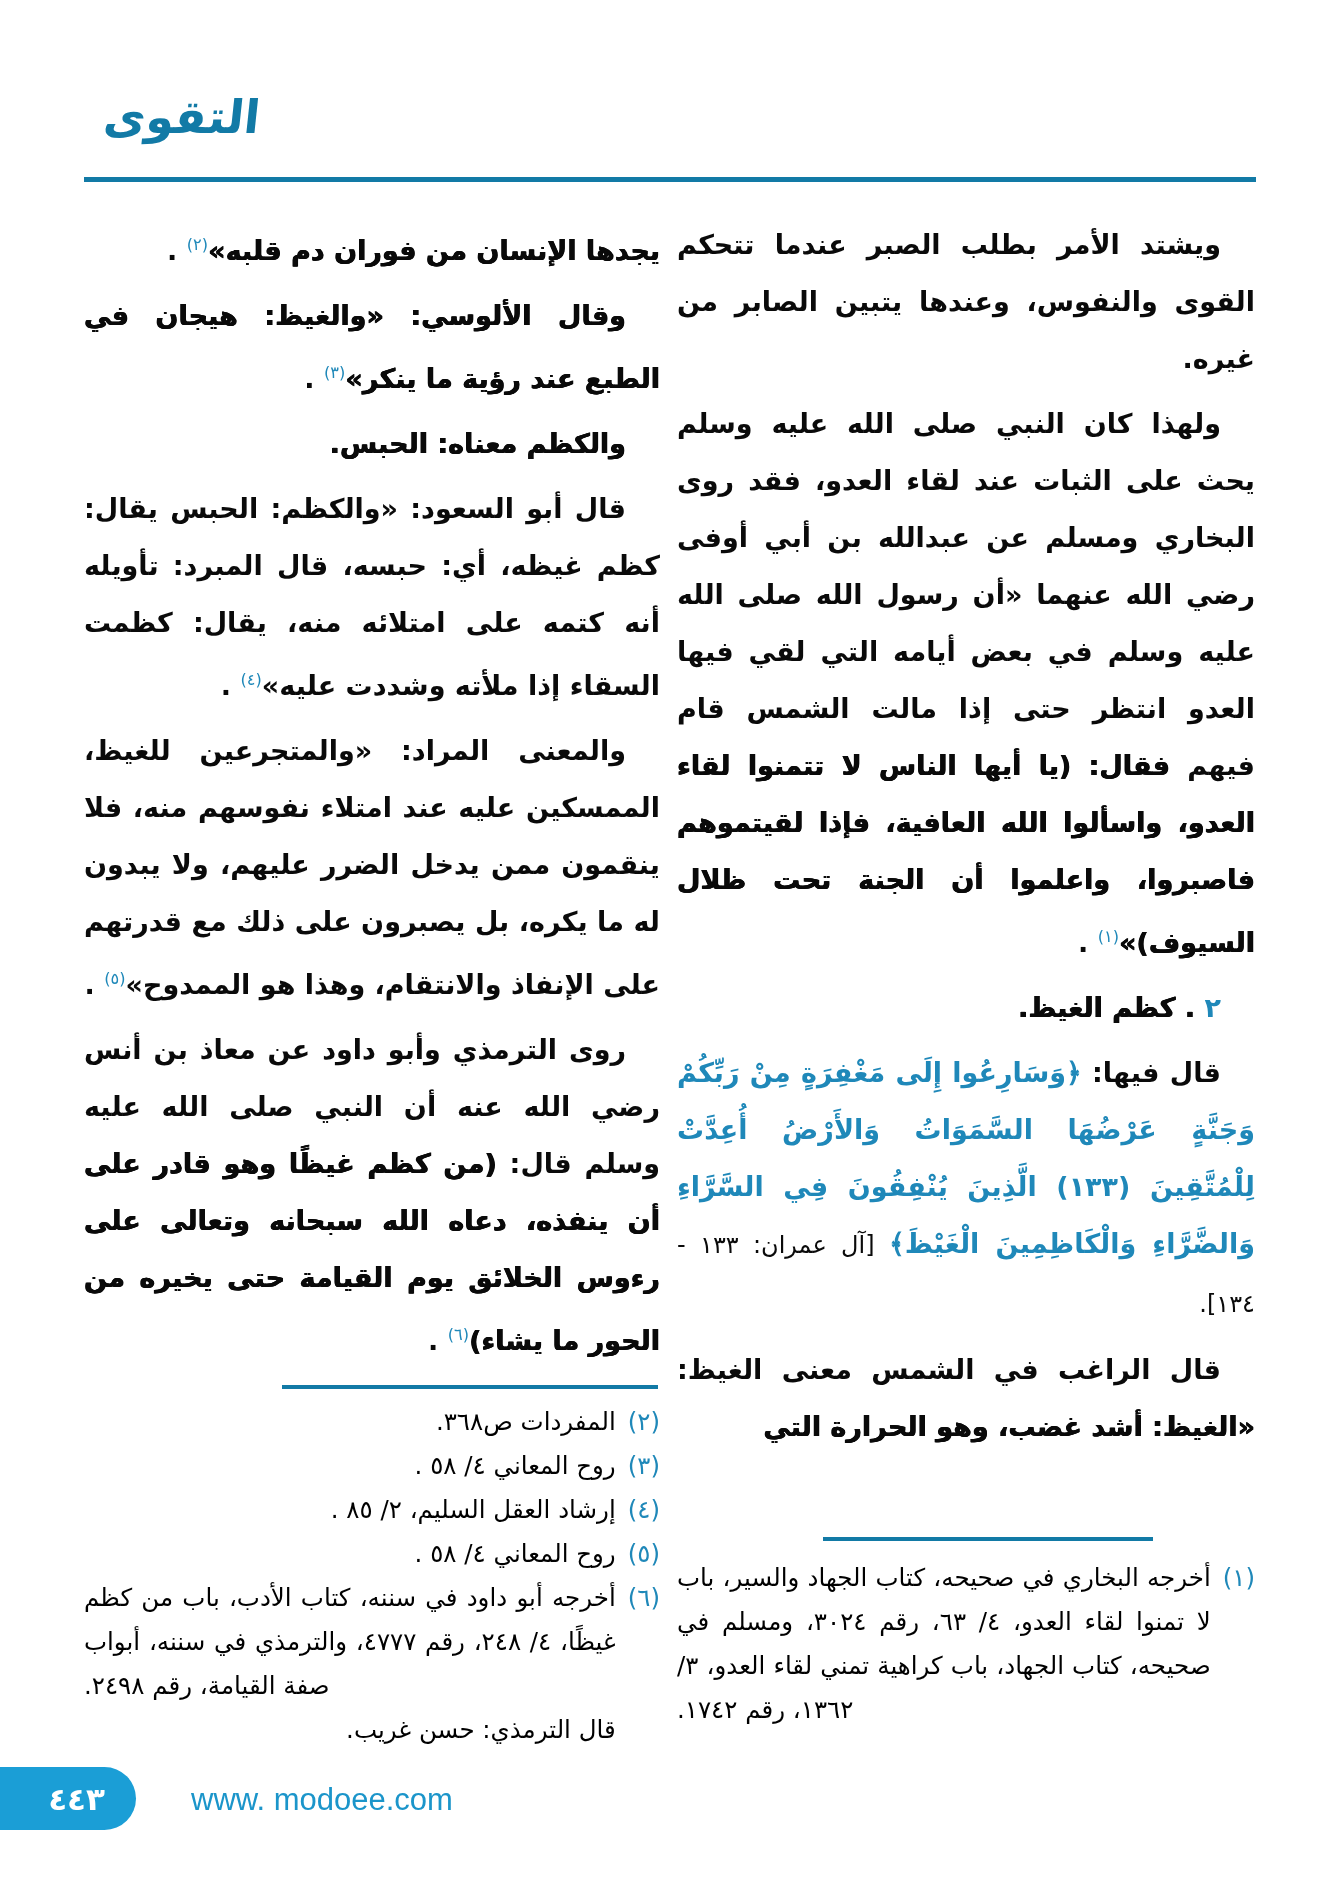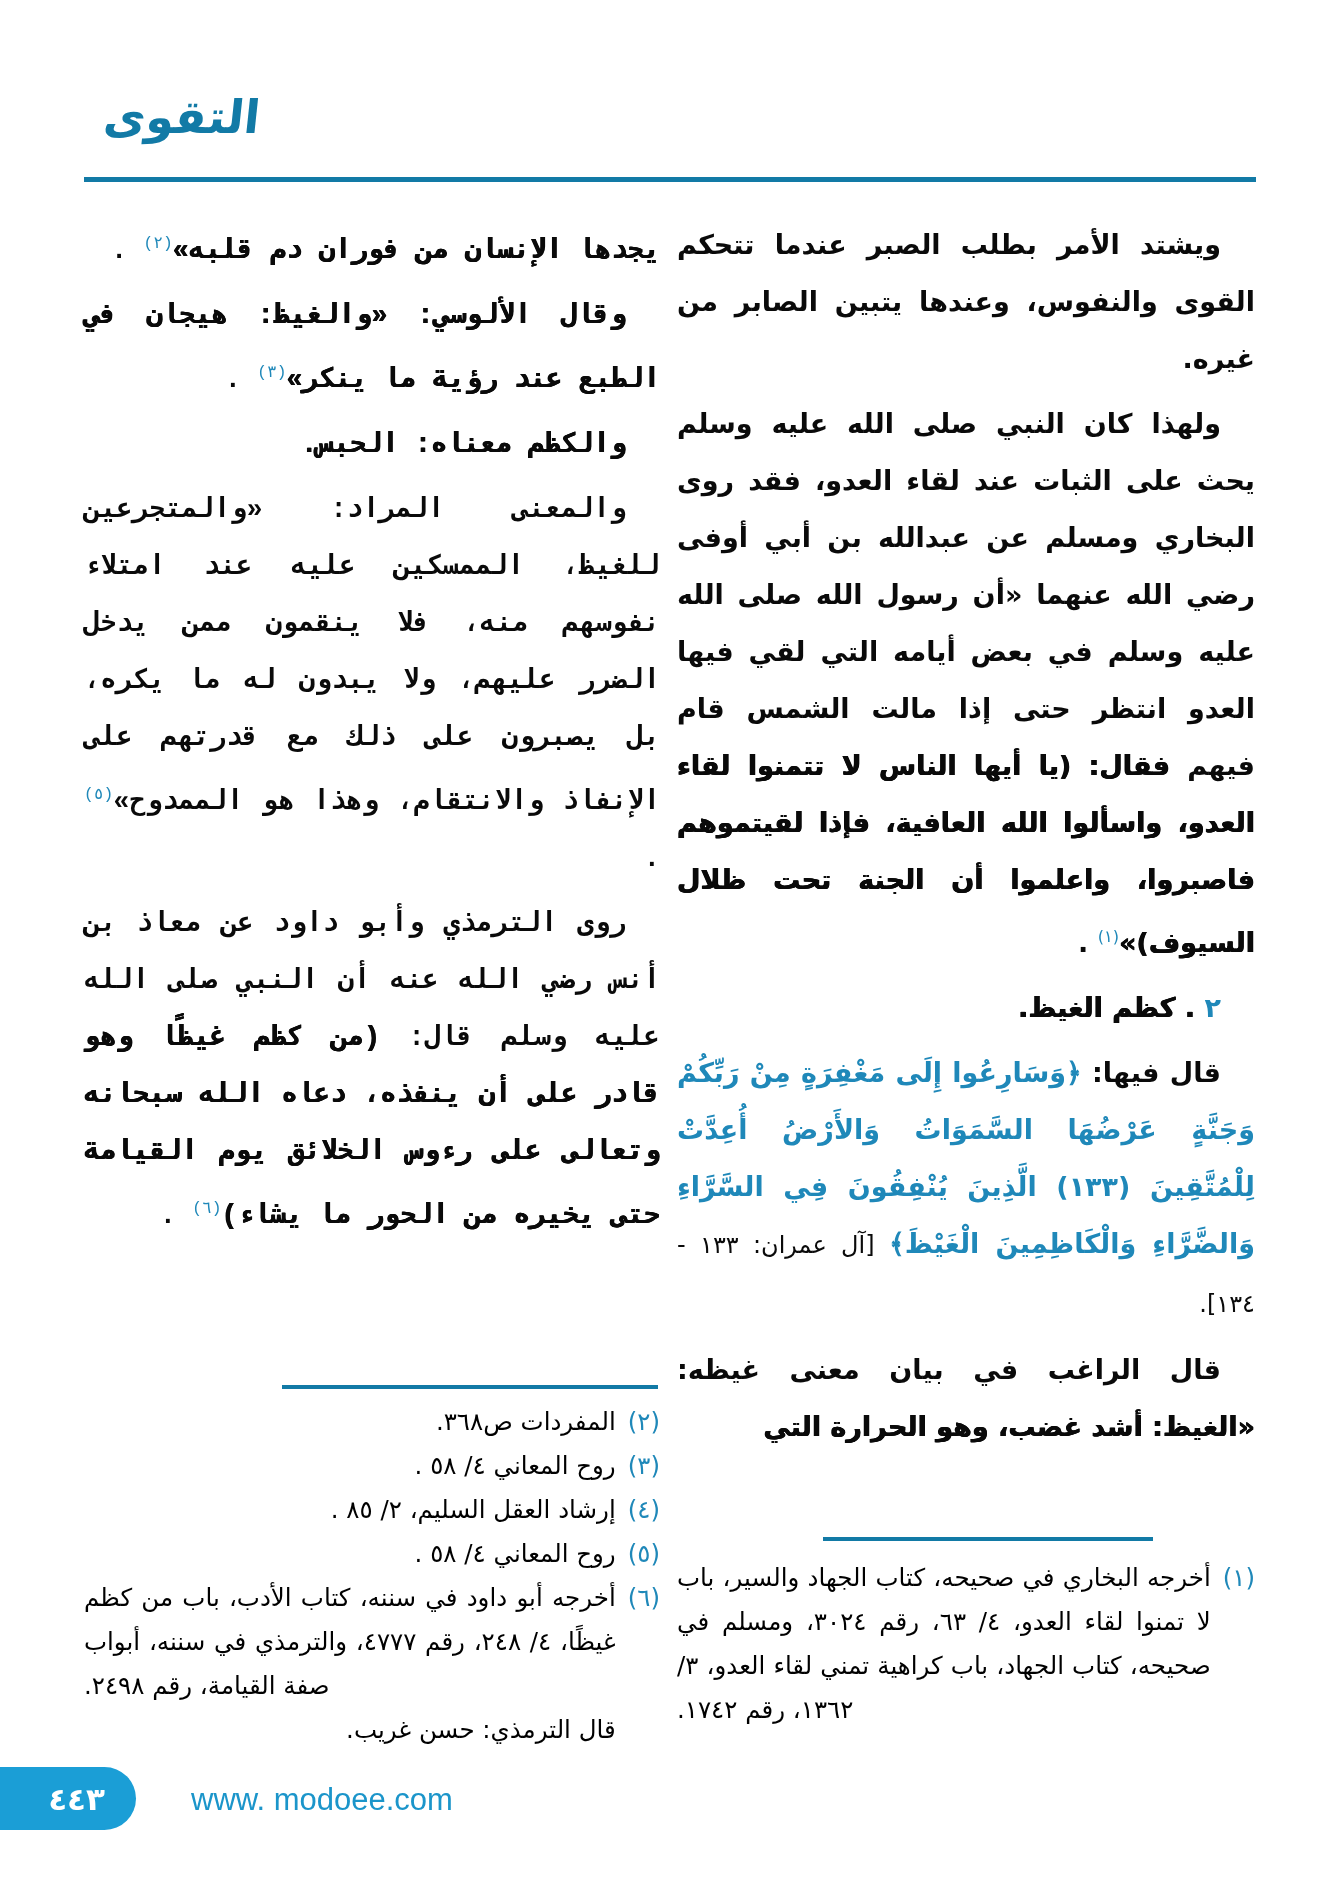--- a/index.html
+++ b/index.html
@@ -17,21 +17,21 @@
     position:absolute;left:104px;top:90px;
     font-size:46px;font-weight:700;color:var(--teal);
     transform:skewX(-6deg);
   }
   .hrule{position:absolute;top:177px;left:84px;width:1172px;height:5px;background:var(--teal);}
   .col{
     position:absolute;top:216px;text-align:justify;
     font-size:27px;line-height:57px;font-weight:700;
   }
   .col-r{right:84px;width:578px;}
-  .col-l{right:679px;width:576px;font-family:Liberation Mono, monospace;}
+  .col-l{right:679px;width:576px;}
   .para{margin:0 0 8px;text-indent:34px;}
   .para.noind{text-indent:0;}
   .hv{text-shadow:0.4px 0 0 currentColor,-0.4px 0 0 currentColor;}
   .qr{color:var(--teal-light);}
   .fr{color:var(--teal-light);font-size:0.6em;vertical-align:super;font-weight:400;letter-spacing:2px;}
   .hn{color:var(--teal-light);}
   .ar{font-weight:400;font-size:24px;}
   .sep{position:absolute;height:4px;background:var(--teal);}
   .sep-r{top:1537px;right:186px;width:330px;}
   .sep-l{top:1385px;right:681px;width:376px;}
@@ -62,26 +62,27 @@
 <div class="page">
 
   <div class="title">التقوى</div>
   <div class="hrule"></div>
 
   <div class="col col-r">
       <p class="para"><span>ويشتد الأمر بطلب الصبر عندما تتحكم القوى والنفوس، وعندها يتبين الصابر من غيره.</span></p>
       <p class="para"><span>ولهذا كان النبي صلى الله عليه وسلم يحث على الثبات عند لقاء العدو، فقد روى البخاري ومسلم عن عبدالله بن أبي أوفى رضي الله عنهما «أن رسول الله صلى الله عليه وسلم في بعض أيامه التي لقي فيها العدو انتظر حتى إذا مالت الشمس قام فيهم </span><span class="hv">فقال: (يا أيها الناس لا تتمنوا لقاء العدو، واسألوا الله العافية، فإذا لقيتموهم فاصبروا، واعلموا أن الجنة تحت ظلال السيوف)»</span><span class="fr">(١)</span><span> .</span></p>
       <p class="para"><span class="hn">٢</span><span class="hv"> . كظم الغيظ.</span></p>
       <p class="para"><span>قال فيها: </span><span class="qr">﴿وَسَارِعُوا إِلَى مَغْفِرَةٍ مِنْ رَبِّكُمْ وَجَنَّةٍ عَرْضُهَا السَّمَوَاتُ وَالأَرْضُ أُعِدَّتْ لِلْمُتَّقِينَ (١٣٣) الَّذِينَ يُنْفِقُونَ فِي السَّرَّاءِ وَالضَّرَّاءِ وَالْكَاظِمِينَ الْغَيْظَ﴾</span><span class="ar"> [آل عمران: ١٣٣ - ١٣٤].</span></p>
-      <p class="para"><span>قال الراغب في بيان معنى غيظه: </span><span class="hv">«الغيظ: أشد غضب، وهو الحرارة التي</span></p>
+      <p class="para"><span>قال الراغب في الشمس معنى الغيظ: </span><span class="hv">«الغيظ: أشد غضب، وهو الحرارة التي</span></p>
     </div>
   <div class="col col-l">
       <p class="para noind"><span class="hv">يجدها الإنسان من فوران دم قلبه»</span><span class="fr">(٢)</span><span> .</span></p>
       <p class="para"><span class="hv">وقال الألوسي: «والغيظ: هيجان في الطبع عند رؤية ما ينكر»</span><span class="fr">(٣)</span><span> .</span></p>
       <p class="para"><span class="hv">والكظم معناه: الحبس.</span></p>
+      <p class="para"><span>قال أبو السعود: «والكظم: الحبس يقال: كظم غيظه، أي: حبسه، قال المبرد: تأويله أنه كتمه على امتلائه منه، يقال: كظمت السقاء إذا ملأته وشددت عليه»</span><span class="fr">(٤)</span><span> .</span></p>
       <p class="para"><span>والمعنى المراد: «والمتجرعين للغيظ، الممسكين عليه عند امتلاء نفوسهم منه، فلا ينقمون ممن يدخل الضرر عليهم، ولا يبدون له ما يكره، بل يصبرون على ذلك مع قدرتهم على الإنفاذ والانتقام، وهذا هو الممدوح»</span><span class="fr">(٥)</span><span> .</span></p>
       <p class="para"><span>روى الترمذي وأبو داود عن معاذ بن أنس رضي الله عنه أن النبي صلى الله عليه وسلم قال: </span><span class="hv">(من كظم غيظًا وهو قادر على أن ينفذه، دعاه الله سبحانه وتعالى على رءوس الخلائق يوم القيامة حتى يخيره من الحور ما يشاء)</span><span class="fr">(٦)</span><span> .</span></p>
     </div>
 
   <div class="sep sep-r"></div>
   <div class="sep sep-l"></div>
 
   <div class="fns fns-r">
       <div class="fn long">
         <span class="fn-num">(١)</span>

